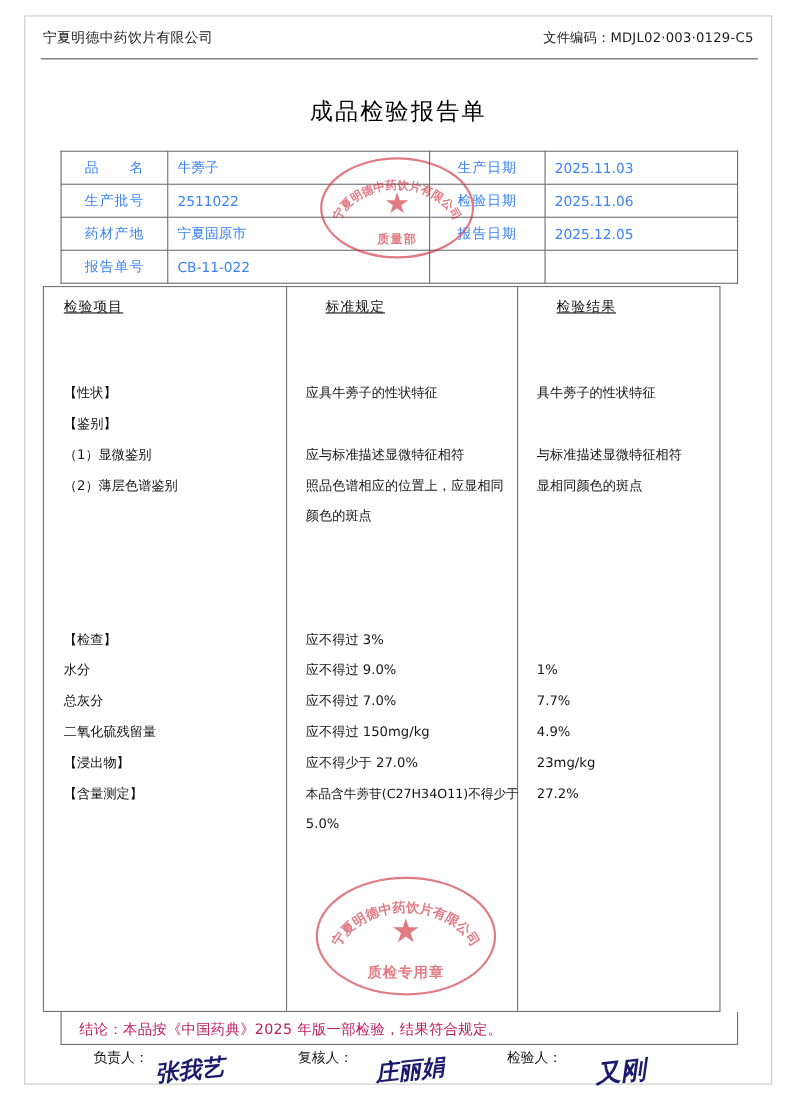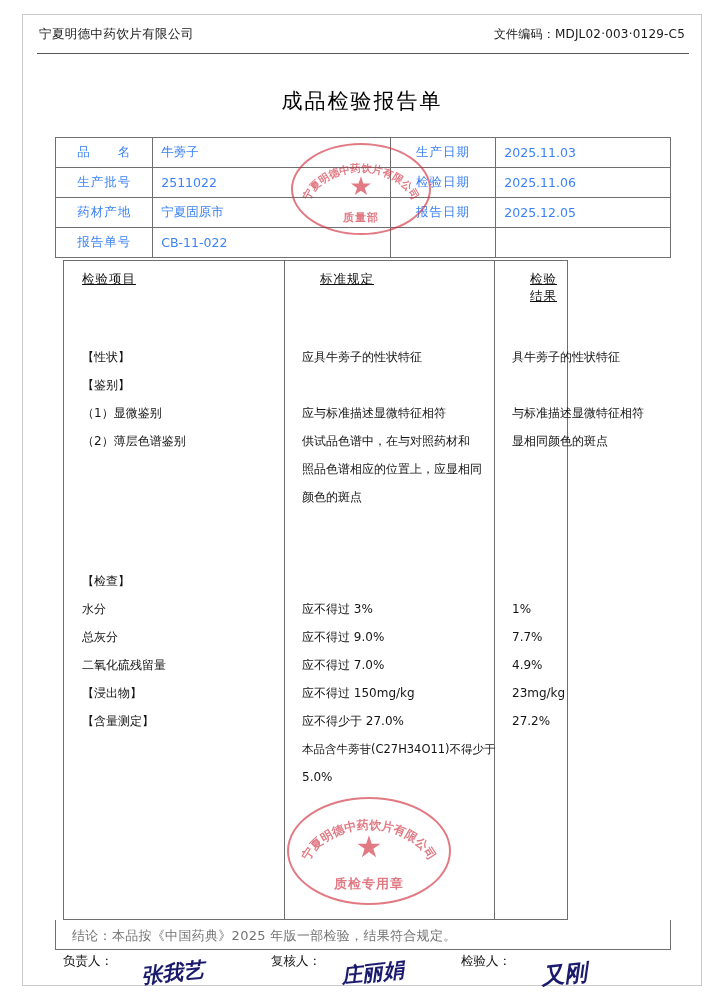--- a/index.html
+++ b/index.html
@@ -81,23 +81,23 @@
     width: 76px;
     text-align: center;
     letter-spacing: 1px;
   }
   .val { width: 210px; }
   .lbl2 { width: 84px; text-align: center; letter-spacing: 1px;}
   .val2 { width: 150px; }
   
   .body-tbl {
     position: absolute;
-    left: 40px;
+    left: 16px;
     top: 245px;
-    width: 505px;
+    width: 616px;
     height: 660px;
     border: 1px solid #6f6f6f;
     box-sizing: border-box;
   }
   .col-div1 {
     position: absolute;
     left: 220px;
     top: 0;
     width: 0;
     height: 100%;
@@ -141,38 +141,38 @@
     position: absolute;
     left: 32px;
     top: 905px;
     width: 616px;
     height: 30px;
     border-left: 1px solid #6f6f6f;
     border-right: 1px solid #6f6f6f;
     border-bottom: 1px solid #6f6f6f;
     box-sizing: border-box;
     font-size: 13px;
-    color: #737373;
+    color: #be185d;
     padding: 7px 0 0 16px;
     letter-spacing: .3px;
   }
   
   .sign-row {
     position: absolute;
     left: 32px;
     top: 938px;
     width: 616px;
     font-size: 12.5px;
     color: #111;
   }
   .sign {
     position: absolute;
     top: 0;
   }
-  .sign.s1 { left: 8px; }
+  .sign.s1 { left: 30px; }
   .sign.s2 { left: 216px; }
   .sign.s3 { left: 406px; }
   .hand {
     position: absolute;
     top: 6px;
     font-family: "DejaVu Serif", serif;
     font-style: italic;
     font-weight: bold;
     font-size: 21px;
     color: #1b1b6e;
@@ -303,21 +303,20 @@
         <div class="row">二氧化硫残留量</div>
         <div class="row">【浸出物】</div>
         <div class="row">【含量测定】</div>
       </div>
 
       <div class="cellcol c2">
         <div class="row"></div>
         <div class="row">应具牛蒡子的性状特征</div>
         <div class="row"></div>
         <div class="row">应与标准描述显微特征相符</div>
-        <div class="row">供试品色谱中，在与对照药材和</div>
         <div class="row">照品色谱相应的位置上，应显相同</div>
         <div class="row">颜色的斑点</div>
         <div class="row"></div>
         <div class="row"></div>
         <div class="row"></div>
         <div class="row">应不得过 3%</div>
         <div class="row">应不得过 9.0%</div>
         <div class="row">应不得过 7.0%</div>
         <div class="row">应不得过 150mg/kg</div>
         <div class="row">应不得少于 27.0%</div>

